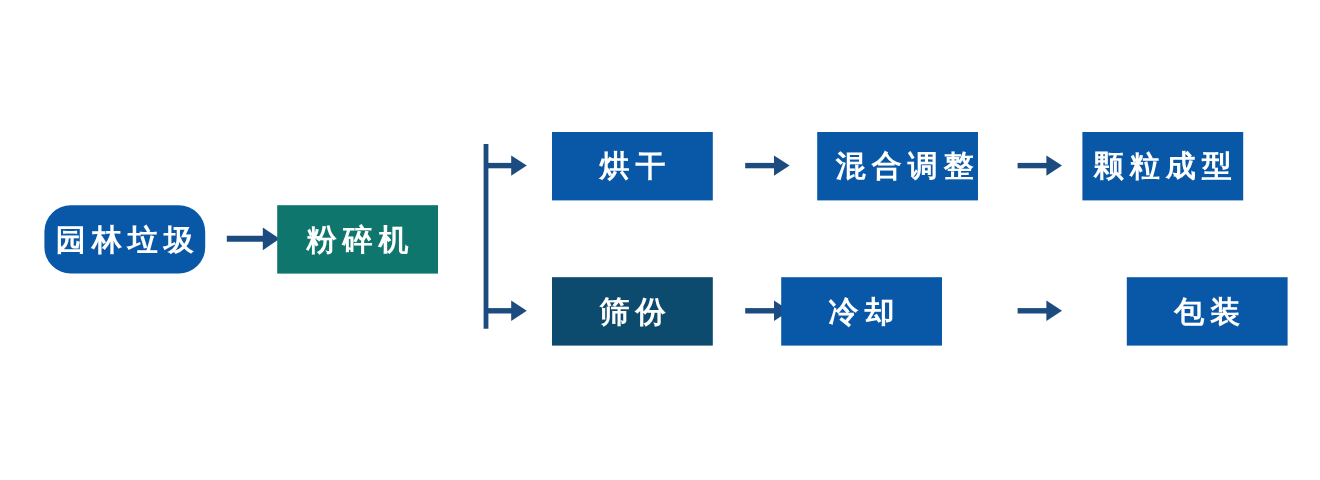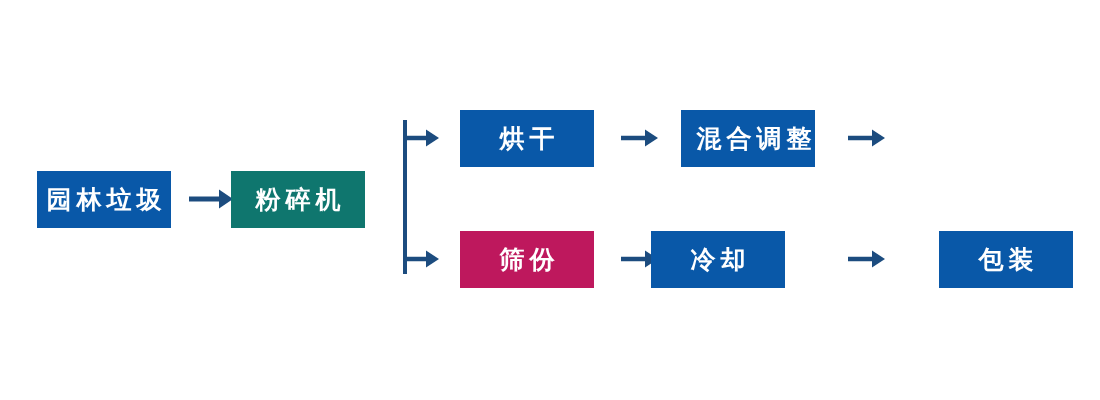--- a/index.html
+++ b/index.html
@@ -34,21 +34,21 @@
     align-items: center;
     justify-content: center;
     font-size: 25px;
     font-weight: bold;
     letter-spacing: 5px;
     text-indent: 5px;
     white-space: nowrap;
   }
   .node--red { background: var(--box-red); }
   
-  #n-garden   { left: 37px;  top: 171px; }
+  #n-garden   { left: 37px;  top: 171px; border-radius: 22px; }
   #n-crusher  { left: 231px; top: 171px; }
   #n-drying   { left: 460px; top: 110px; }
   #n-mixing   { left: 681px; top: 110px; }
   #n-pellet   { left: 902px; top: 110px; }
   #n-sieving  { left: 460px; top: 231px; }
   #n-cooling  { left: 651px; top: 231px; }
   #n-packing  { left: 902px; top: 231px; margin-left: 37px; }
 
   svg.arrow-layer {
     position: absolute;
@@ -102,19 +102,20 @@
   </svg>
 
   <div class="node" id="n-garden" style="background: rgb(9, 88, 168);">园林垃圾</div>
 
   <div class="node node--red" id="n-crusher" style="background: #0f766e; text-align: center;">粉碎机</div>
 
   <div class="node" id="n-drying" style="background: rgb(9, 88, 168);">烘干</div>
 
   <div class="node" id="n-mixing" style="background: rgb(9, 88, 168); padding-left: 12px;">混合调整</div>
 
+  <div class="node" id="n-pellet" style="background: rgb(9, 88, 168);">颗粒成型</div>
 
-  <div class="node" id="n-sieving" style="background: #be185d; font-family: Liberation Mono, monospace;">筛份</div>
+  <div class="node" id="n-sieving" style="background: #0c4a6e; font-family: Liberation Mono, monospace;">筛份</div>
 
   <div class="node" id="n-cooling" style="background: rgb(9, 88, 168);">冷却</div>
 
   <div class="node" id="n-packing" style="background: rgb(9, 88, 168);">包装</div>
 </div>
 
 </body></html>

